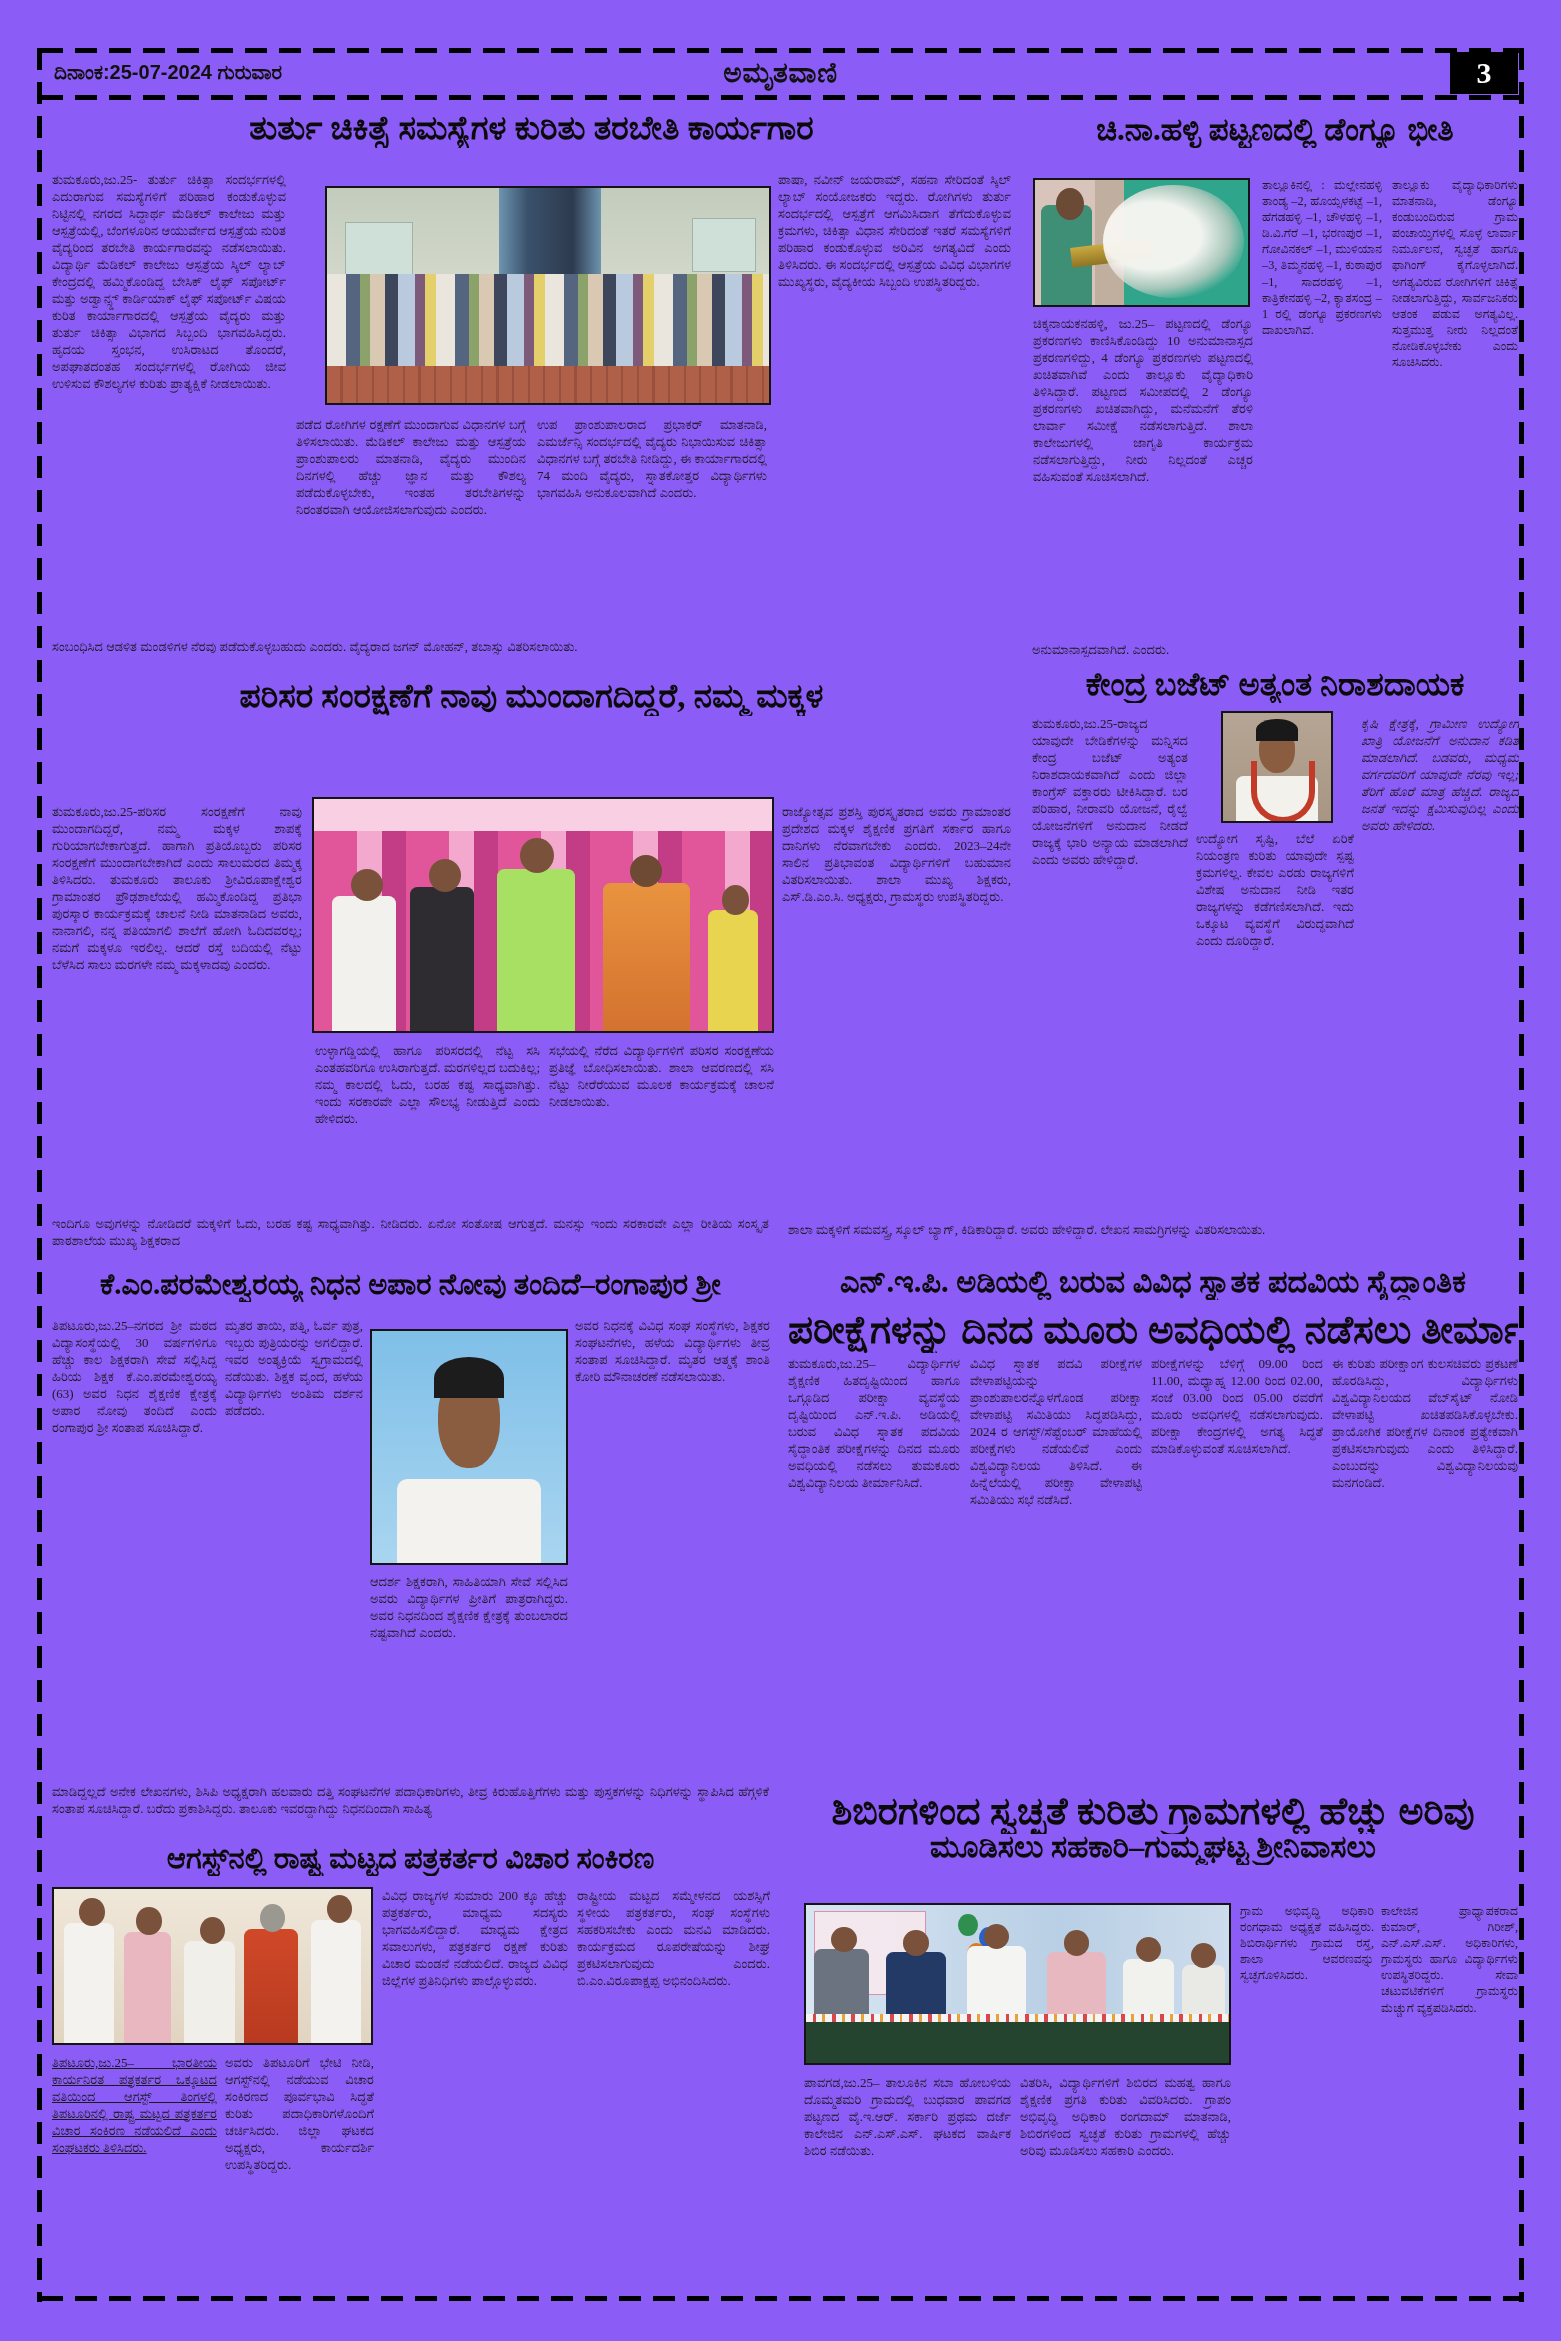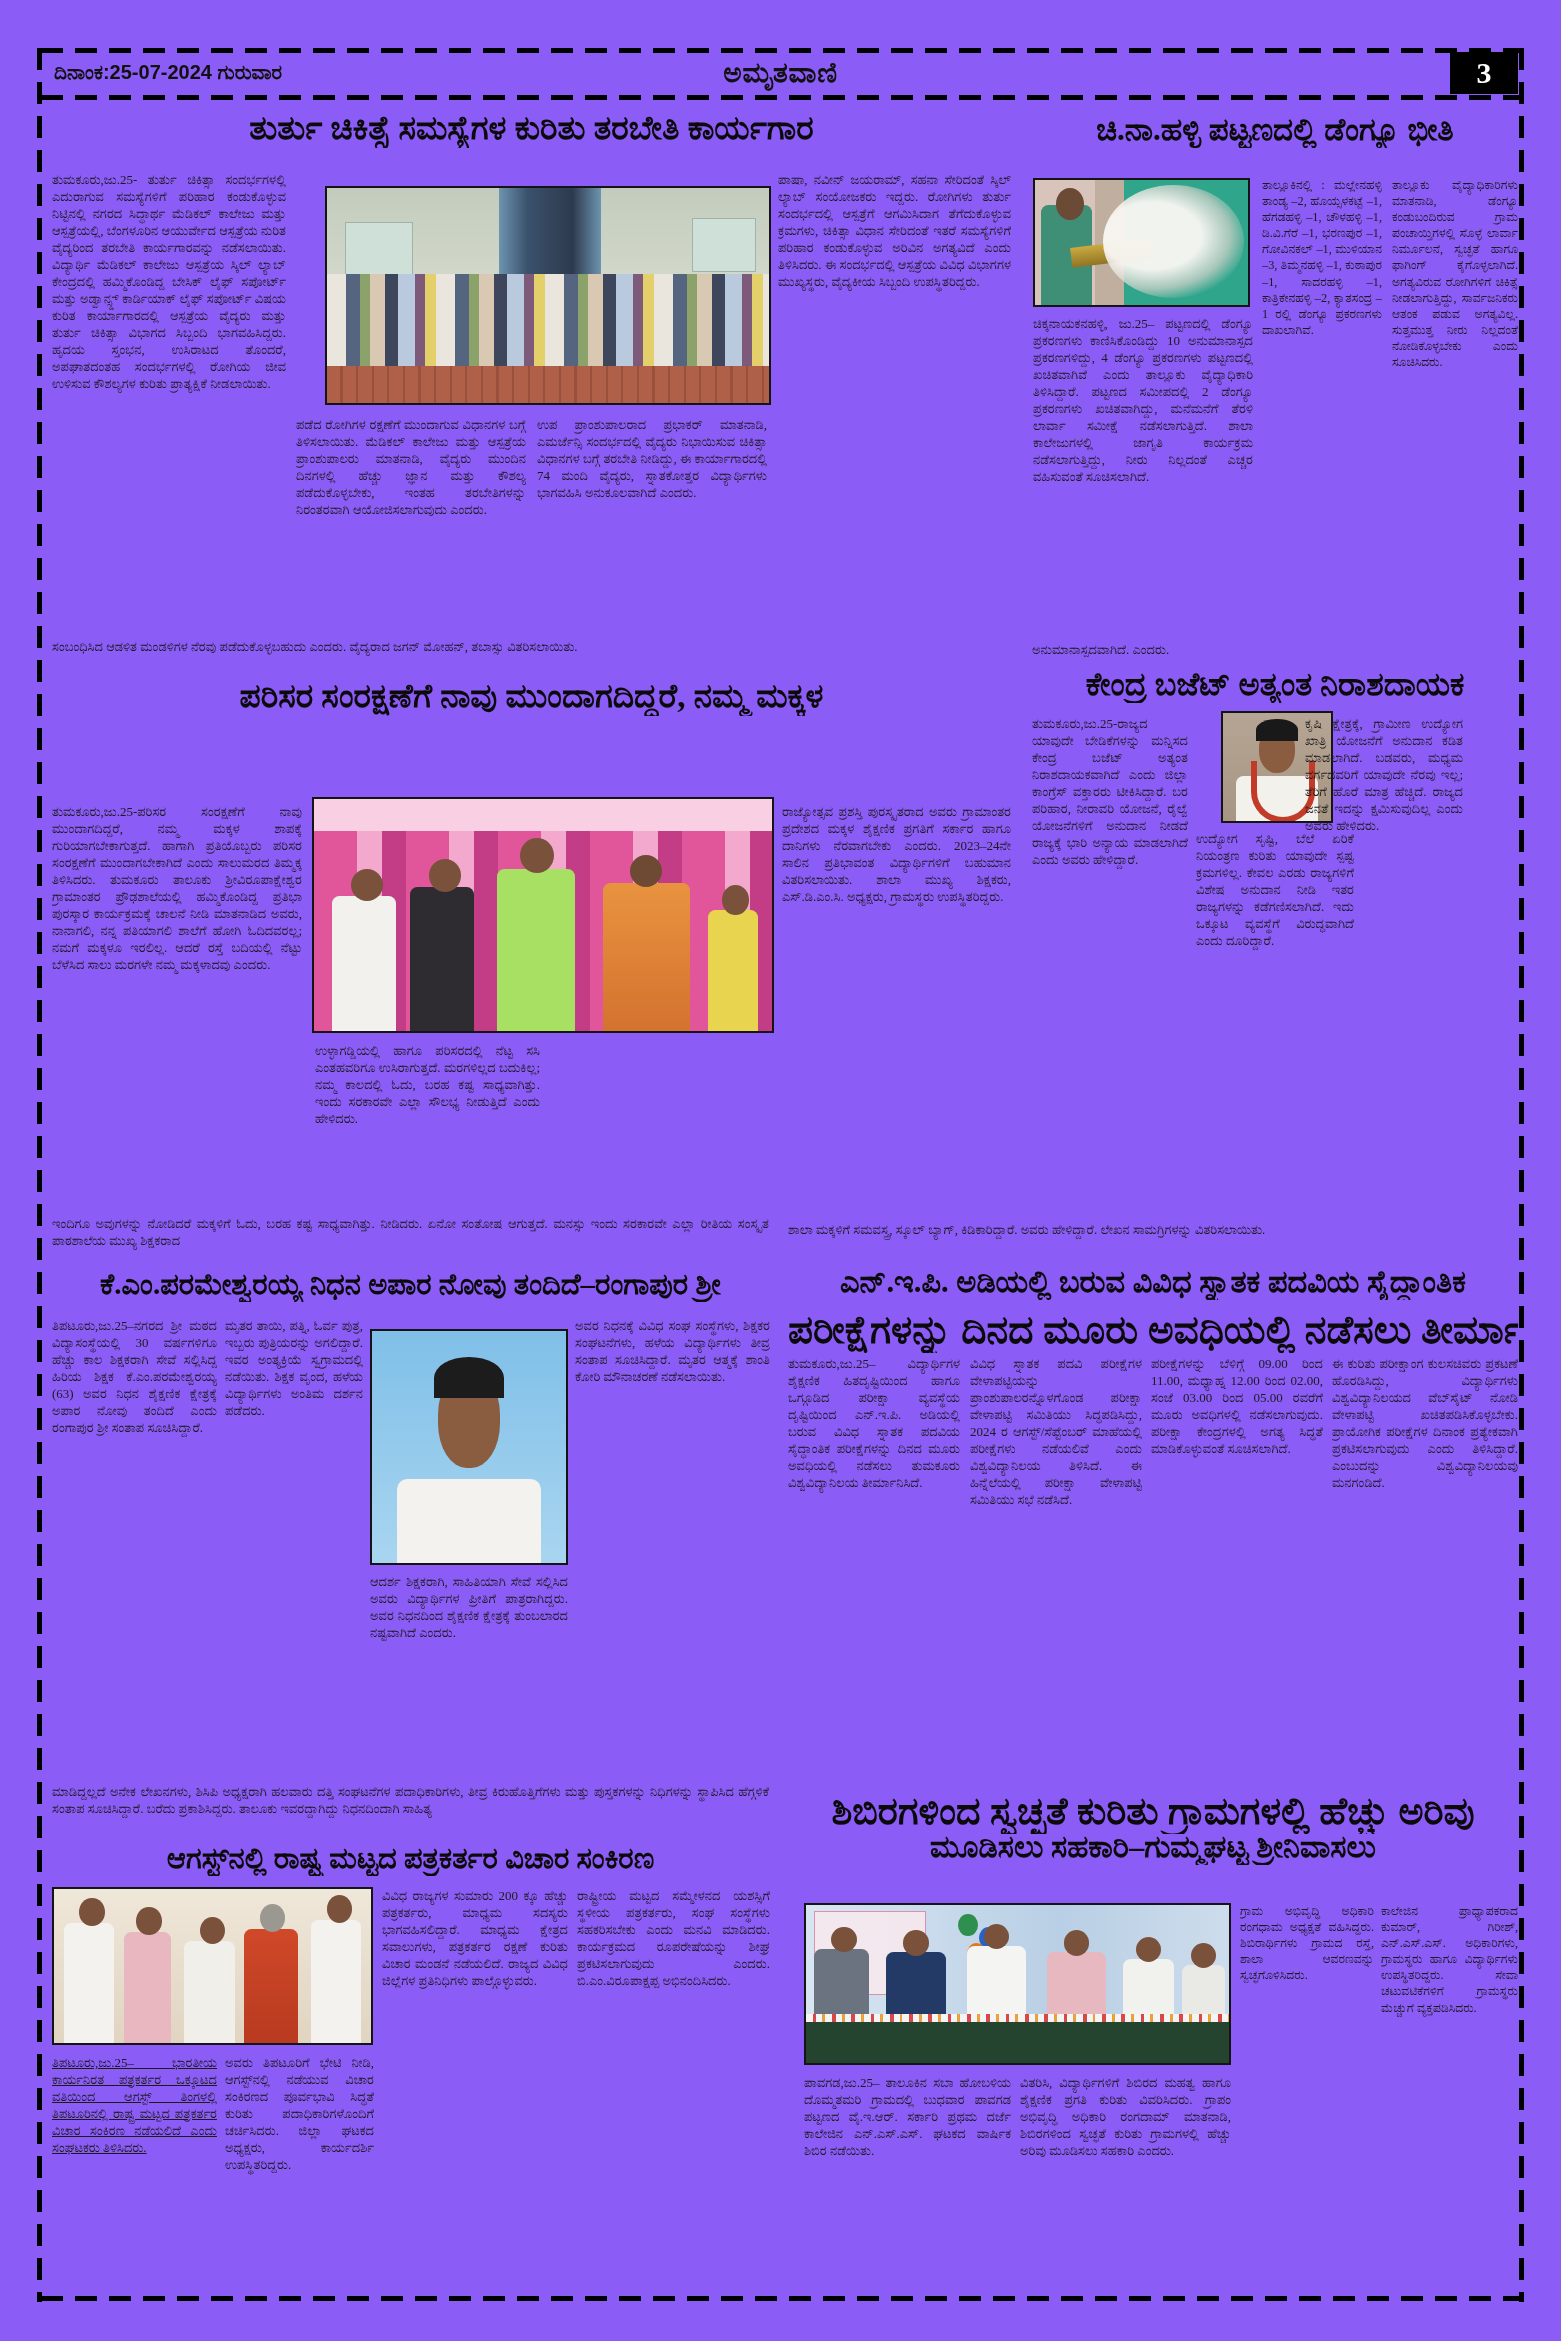--- a/index.html
+++ b/index.html
@@ -119,34 +119,35 @@
     <div class="head" style="left:25%;bottom:60%;width:7%;height:14%;"></div>
     <div class="fig" style="left:40%;width:17%;height:70%;background:#a8e063;"></div>
     <div class="head" style="left:45%;bottom:68%;width:7.5%;height:15%;"></div>
     <div class="fig" style="left:63%;width:19%;height:64%;background:linear-gradient(#e8933f,#d4722f);"></div>
     <div class="head" style="left:69%;bottom:62%;width:7%;height:14%;background:#6e4a34;"></div>
     <div class="fig" style="left:86%;width:11%;height:52%;background:#e8d44f;"></div>
     <div class="head" style="left:89%;bottom:50%;width:6%;height:13%;"></div>
   </div>
   <div class="c col" style="left:52px;top:803px;width:250px;height:410px;">ತುಮಕೂರು,ಜು.25-ಪರಿಸರ ಸಂರಕ್ಷಣೆಗೆ ನಾವು ಮುಂದಾಗದಿದ್ದರೆ, ನಮ್ಮ ಮಕ್ಕಳ ಶಾಪಕ್ಕೆ ಗುರಿಯಾಗಬೇಕಾಗುತ್ತದೆ. ಹಾಗಾಗಿ ಪ್ರತಿಯೊಬ್ಬರು ಪರಿಸರ ಸಂರಕ್ಷಣೆಗೆ ಮುಂದಾಗಬೇಕಾಗಿದೆ ಎಂದು ಸಾಲುಮರದ ತಿಮ್ಮಕ್ಕ ತಿಳಿಸಿದರು. ತುಮಕೂರು ತಾಲೂಕು ಶ್ರೀವಿರೂಪಾಕ್ಷೇಶ್ವರ ಗ್ರಾಮಾಂತರ ಪ್ರೌಢಶಾಲೆಯಲ್ಲಿ ಹಮ್ಮಿಕೊಂಡಿದ್ದ ಪ್ರತಿಭಾ ಪುರಸ್ಕಾರ ಕಾರ್ಯಕ್ರಮಕ್ಕೆ ಚಾಲನೆ ನೀಡಿ ಮಾತನಾಡಿದ ಅವರು, ನಾನಾಗಲಿ, ನನ್ನ ಪತಿಯಾಗಲಿ ಶಾಲೆಗೆ ಹೋಗಿ ಓದಿದವರಲ್ಲ; ನಮಗೆ ಮಕ್ಕಳೂ ಇರಲಿಲ್ಲ. ಆದರೆ ರಸ್ತೆ ಬದಿಯಲ್ಲಿ ನೆಟ್ಟು ಬೆಳೆಸಿದ ಸಾಲು ಮರಗಳೇ ನಮ್ಮ ಮಕ್ಕಳಾದವು ಎಂದರು.</div>
   <div class="c col" style="left:315px;top:1042px;width:225px;height:171px;">ಉಳ್ಳಾಗಡ್ಡಿಯಲ್ಲಿ ಹಾಗೂ ಪರಿಸರದಲ್ಲಿ ನೆಟ್ಟ ಸಸಿ ಎಂತಹವರಿಗೂ ಉಸಿರಾಗುತ್ತದೆ. ಮರಗಳಿಲ್ಲದ ಬದುಕಿಲ್ಲ; ನಮ್ಮ ಕಾಲದಲ್ಲಿ ಓದು, ಬರಹ ಕಷ್ಟ ಸಾಧ್ಯವಾಗಿತ್ತು. ಇಂದು ಸರಕಾರವೇ ಎಲ್ಲಾ ಸೌಲಭ್ಯ ನೀಡುತ್ತಿದೆ ಎಂದು ಹೇಳಿದರು.</div>
+  <div class="c col" style="left:549px;top:1042px;width:225px;height:171px;">ಸಭೆಯಲ್ಲಿ ನೆರೆದ ವಿದ್ಯಾರ್ಥಿಗಳಿಗೆ ಪರಿಸರ ಸಂರಕ್ಷಣೆಯ ಪ್ರತಿಜ್ಞೆ ಬೋಧಿಸಲಾಯಿತು. ಶಾಲಾ ಆವರಣದಲ್ಲಿ ಸಸಿ ನೆಟ್ಟು ನೀರೆರೆಯುವ ಮೂಲಕ ಕಾರ್ಯಕ್ರಮಕ್ಕೆ ಚಾಲನೆ ನೀಡಲಾಯಿತು.</div>
   <div class="c col" style="left:782px;top:803px;width:229px;height:410px;">ರಾಜ್ಯೋತ್ಸವ ಪ್ರಶಸ್ತಿ ಪುರಸ್ಕೃತರಾದ ಅವರು ಗ್ರಾಮಾಂತರ ಪ್ರದೇಶದ ಮಕ್ಕಳ ಶೈಕ್ಷಣಿಕ ಪ್ರಗತಿಗೆ ಸರ್ಕಾರ ಹಾಗೂ ದಾನಿಗಳು ನೆರವಾಗಬೇಕು ಎಂದರು. 2023–24ನೇ ಸಾಲಿನ ಪ್ರತಿಭಾವಂತ ವಿದ್ಯಾರ್ಥಿಗಳಿಗೆ ಬಹುಮಾನ ವಿತರಿಸಲಾಯಿತು. ಶಾಲಾ ಮುಖ್ಯ ಶಿಕ್ಷಕರು, ಎಸ್.ಡಿ.ಎಂ.ಸಿ. ಅಧ್ಯಕ್ಷರು, ಗ್ರಾಮಸ್ಥರು ಉಪಸ್ಥಿತರಿದ್ದರು.</div>
   <div class="c tail" style="left:52px;top:1216px;width:717px;height:48px;">ಇಂದಿಗೂ ಅವುಗಳನ್ನು ನೋಡಿದರೆ  ಮಕ್ಕಳಿಗೆ ಓದು, ಬರಹ ಕಷ್ಟ ಸಾಧ್ಯವಾಗಿತ್ತು.  ನೀಡಿದರು.  ಏನೋ ಸಂತೋಷ ಆಗುತ್ತದೆ. ಮನಸ್ಸು  ಇಂದು ಸರಕಾರವೇ ಎಲ್ಲಾ ರೀತಿಯ  ಸಂಸ್ಕೃತ ಪಾಠಶಾಲೆಯ ಮುಖ್ಯ ಶಿಕ್ಷಕರಾದ</div>
 
   <div class="c hl" style="left:1032px;top:666px;width:486px;font-size:32px;">ಕೇಂದ್ರ ಬಜೆಟ್ ಅತ್ಯಂತ ನಿರಾಶದಾಯಕ</div>
   <div class="photo" style="left:1221px;top:711px;width:112px;height:112px;">
     <div class="ly p4-bg"></div>
     <div class="ly p4-body"></div>
     <div class="ly p4-head"></div>
     <div class="ly p4-hair"></div>
     <div class="ly p4-garland"></div>
   </div>
   <div class="c col" style="left:1032px;top:715px;width:156px;height:497px;">ತುಮಕೂರು,ಜು.25-ರಾಜ್ಯದ ಯಾವುದೇ ಬೇಡಿಕೆಗಳನ್ನು ಮನ್ನಿಸದ ಕೇಂದ್ರ ಬಜೆಟ್ ಅತ್ಯಂತ ನಿರಾಶದಾಯಕವಾಗಿದೆ ಎಂದು ಜಿಲ್ಲಾ ಕಾಂಗ್ರೆಸ್ ವಕ್ತಾರರು ಟೀಕಿಸಿದ್ದಾರೆ. ಬರ ಪರಿಹಾರ, ನೀರಾವರಿ ಯೋಜನೆ, ರೈಲ್ವೆ ಯೋಜನೆಗಳಿಗೆ ಅನುದಾನ ನೀಡದೆ ರಾಜ್ಯಕ್ಕೆ ಭಾರಿ ಅನ್ಯಾಯ ಮಾಡಲಾಗಿದೆ ಎಂದು ಅವರು ಹೇಳಿದ್ದಾರೆ.</div>
   <div class="c col" style="left:1196px;top:830px;width:158px;height:382px;">ಉದ್ಯೋಗ ಸೃಷ್ಟಿ, ಬೆಲೆ ಏರಿಕೆ ನಿಯಂತ್ರಣ ಕುರಿತು ಯಾವುದೇ ಸ್ಪಷ್ಟ ಕ್ರಮಗಳಿಲ್ಲ. ಕೇವಲ ಎರಡು ರಾಜ್ಯಗಳಿಗೆ ವಿಶೇಷ ಅನುದಾನ ನೀಡಿ ಇತರ ರಾಜ್ಯಗಳನ್ನು ಕಡೆಗಣಿಸಲಾಗಿದೆ. ಇದು ಒಕ್ಕೂಟ ವ್ಯವಸ್ಥೆಗೆ ವಿರುದ್ಧವಾಗಿದೆ ಎಂದು ದೂರಿದ್ದಾರೆ.</div>
-  <div class="c col" style="left:1305px;top:715px;width:158px;height:497px;">ಕೃಷಿ ಕ್ಷೇತ್ರಕ್ಕೆ, ಗ್ರಾಮೀಣ ಉದ್ಯೋಗ ಖಾತ್ರಿ ಯೋಜನೆಗೆ ಅನುದಾನ ಕಡಿತ ಮಾಡಲಾಗಿದೆ. ಬಡವರು, ಮಧ್ಯಮ ವರ್ಗದವರಿಗೆ ಯಾವುದೇ ನೆರವು ಇಲ್ಲ; ತೆರಿಗೆ ಹೊರೆ ಮಾತ್ರ ಹೆಚ್ಚಿದೆ. ರಾಜ್ಯದ ಜನತೆ ಇದನ್ನು ಕ್ಷಮಿಸುವುದಿಲ್ಲ ಎಂದು ಅವರು ಹೇಳಿದರು.</div>
+  <div class="c col" style="left:1361px;top:715px;width:158px;height:497px;font-style:italic;">ಕೃಷಿ ಕ್ಷೇತ್ರಕ್ಕೆ, ಗ್ರಾಮೀಣ ಉದ್ಯೋಗ ಖಾತ್ರಿ ಯೋಜನೆಗೆ ಅನುದಾನ ಕಡಿತ ಮಾಡಲಾಗಿದೆ. ಬಡವರು, ಮಧ್ಯಮ ವರ್ಗದವರಿಗೆ ಯಾವುದೇ ನೆರವು ಇಲ್ಲ; ತೆರಿಗೆ ಹೊರೆ ಮಾತ್ರ ಹೆಚ್ಚಿದೆ. ರಾಜ್ಯದ ಜನತೆ ಇದನ್ನು ಕ್ಷಮಿಸುವುದಿಲ್ಲ ಎಂದು ಅವರು ಹೇಳಿದರು.</div>
 
   <div class="c hl" style="left:52px;top:1268px;width:717px;font-size:29px;">ಕೆ.ಎಂ.ಪರಮೇಶ್ವರಯ್ಯ ನಿಧನ ಅಪಾರ ನೋವು ತಂದಿದೆ–ರಂಗಾಪುರ ಶ್ರೀ</div>
   <div class="photo" style="left:370px;top:1329px;width:198px;height:236px;">
     <div class="ly p5-bg"></div>
     <div class="ly p5-body"></div>
     <div class="ly p5-head"></div>
     <div class="ly p5-hair"></div>
   </div>
   <div class="c col" style="left:52px;top:1317px;width:165px;height:464px;">ತಿಪಟೂರು,ಜು.25–ನಗರದ ಶ್ರೀ ಮಠದ ವಿದ್ಯಾಸಂಸ್ಥೆಯಲ್ಲಿ 30 ವರ್ಷಗಳಿಗೂ ಹೆಚ್ಚು ಕಾಲ ಶಿಕ್ಷಕರಾಗಿ ಸೇವೆ ಸಲ್ಲಿಸಿದ್ದ ಹಿರಿಯ ಶಿಕ್ಷಕ ಕೆ.ಎಂ.ಪರಮೇಶ್ವರಯ್ಯ (63) ಅವರ ನಿಧನ ಶೈಕ್ಷಣಿಕ ಕ್ಷೇತ್ರಕ್ಕೆ ಅಪಾರ ನೋವು ತಂದಿದೆ ಎಂದು ರಂಗಾಪುರ ಶ್ರೀ ಸಂತಾಪ ಸೂಚಿಸಿದ್ದಾರೆ.</div>
   <div class="c col" style="left:225px;top:1317px;width:138px;height:464px;">ಮೃತರ ತಾಯಿ, ಪತ್ನಿ, ಓರ್ವ ಪುತ್ರ, ಇಬ್ಬರು ಪುತ್ರಿಯರನ್ನು ಅಗಲಿದ್ದಾರೆ. ಇವರ ಅಂತ್ಯಕ್ರಿಯೆ ಸ್ವಗ್ರಾಮದಲ್ಲಿ ನಡೆಯಿತು. ಶಿಕ್ಷಕ ವೃಂದ, ಹಳೆಯ ವಿದ್ಯಾರ್ಥಿಗಳು ಅಂತಿಮ ದರ್ಶನ ಪಡೆದರು.</div>

